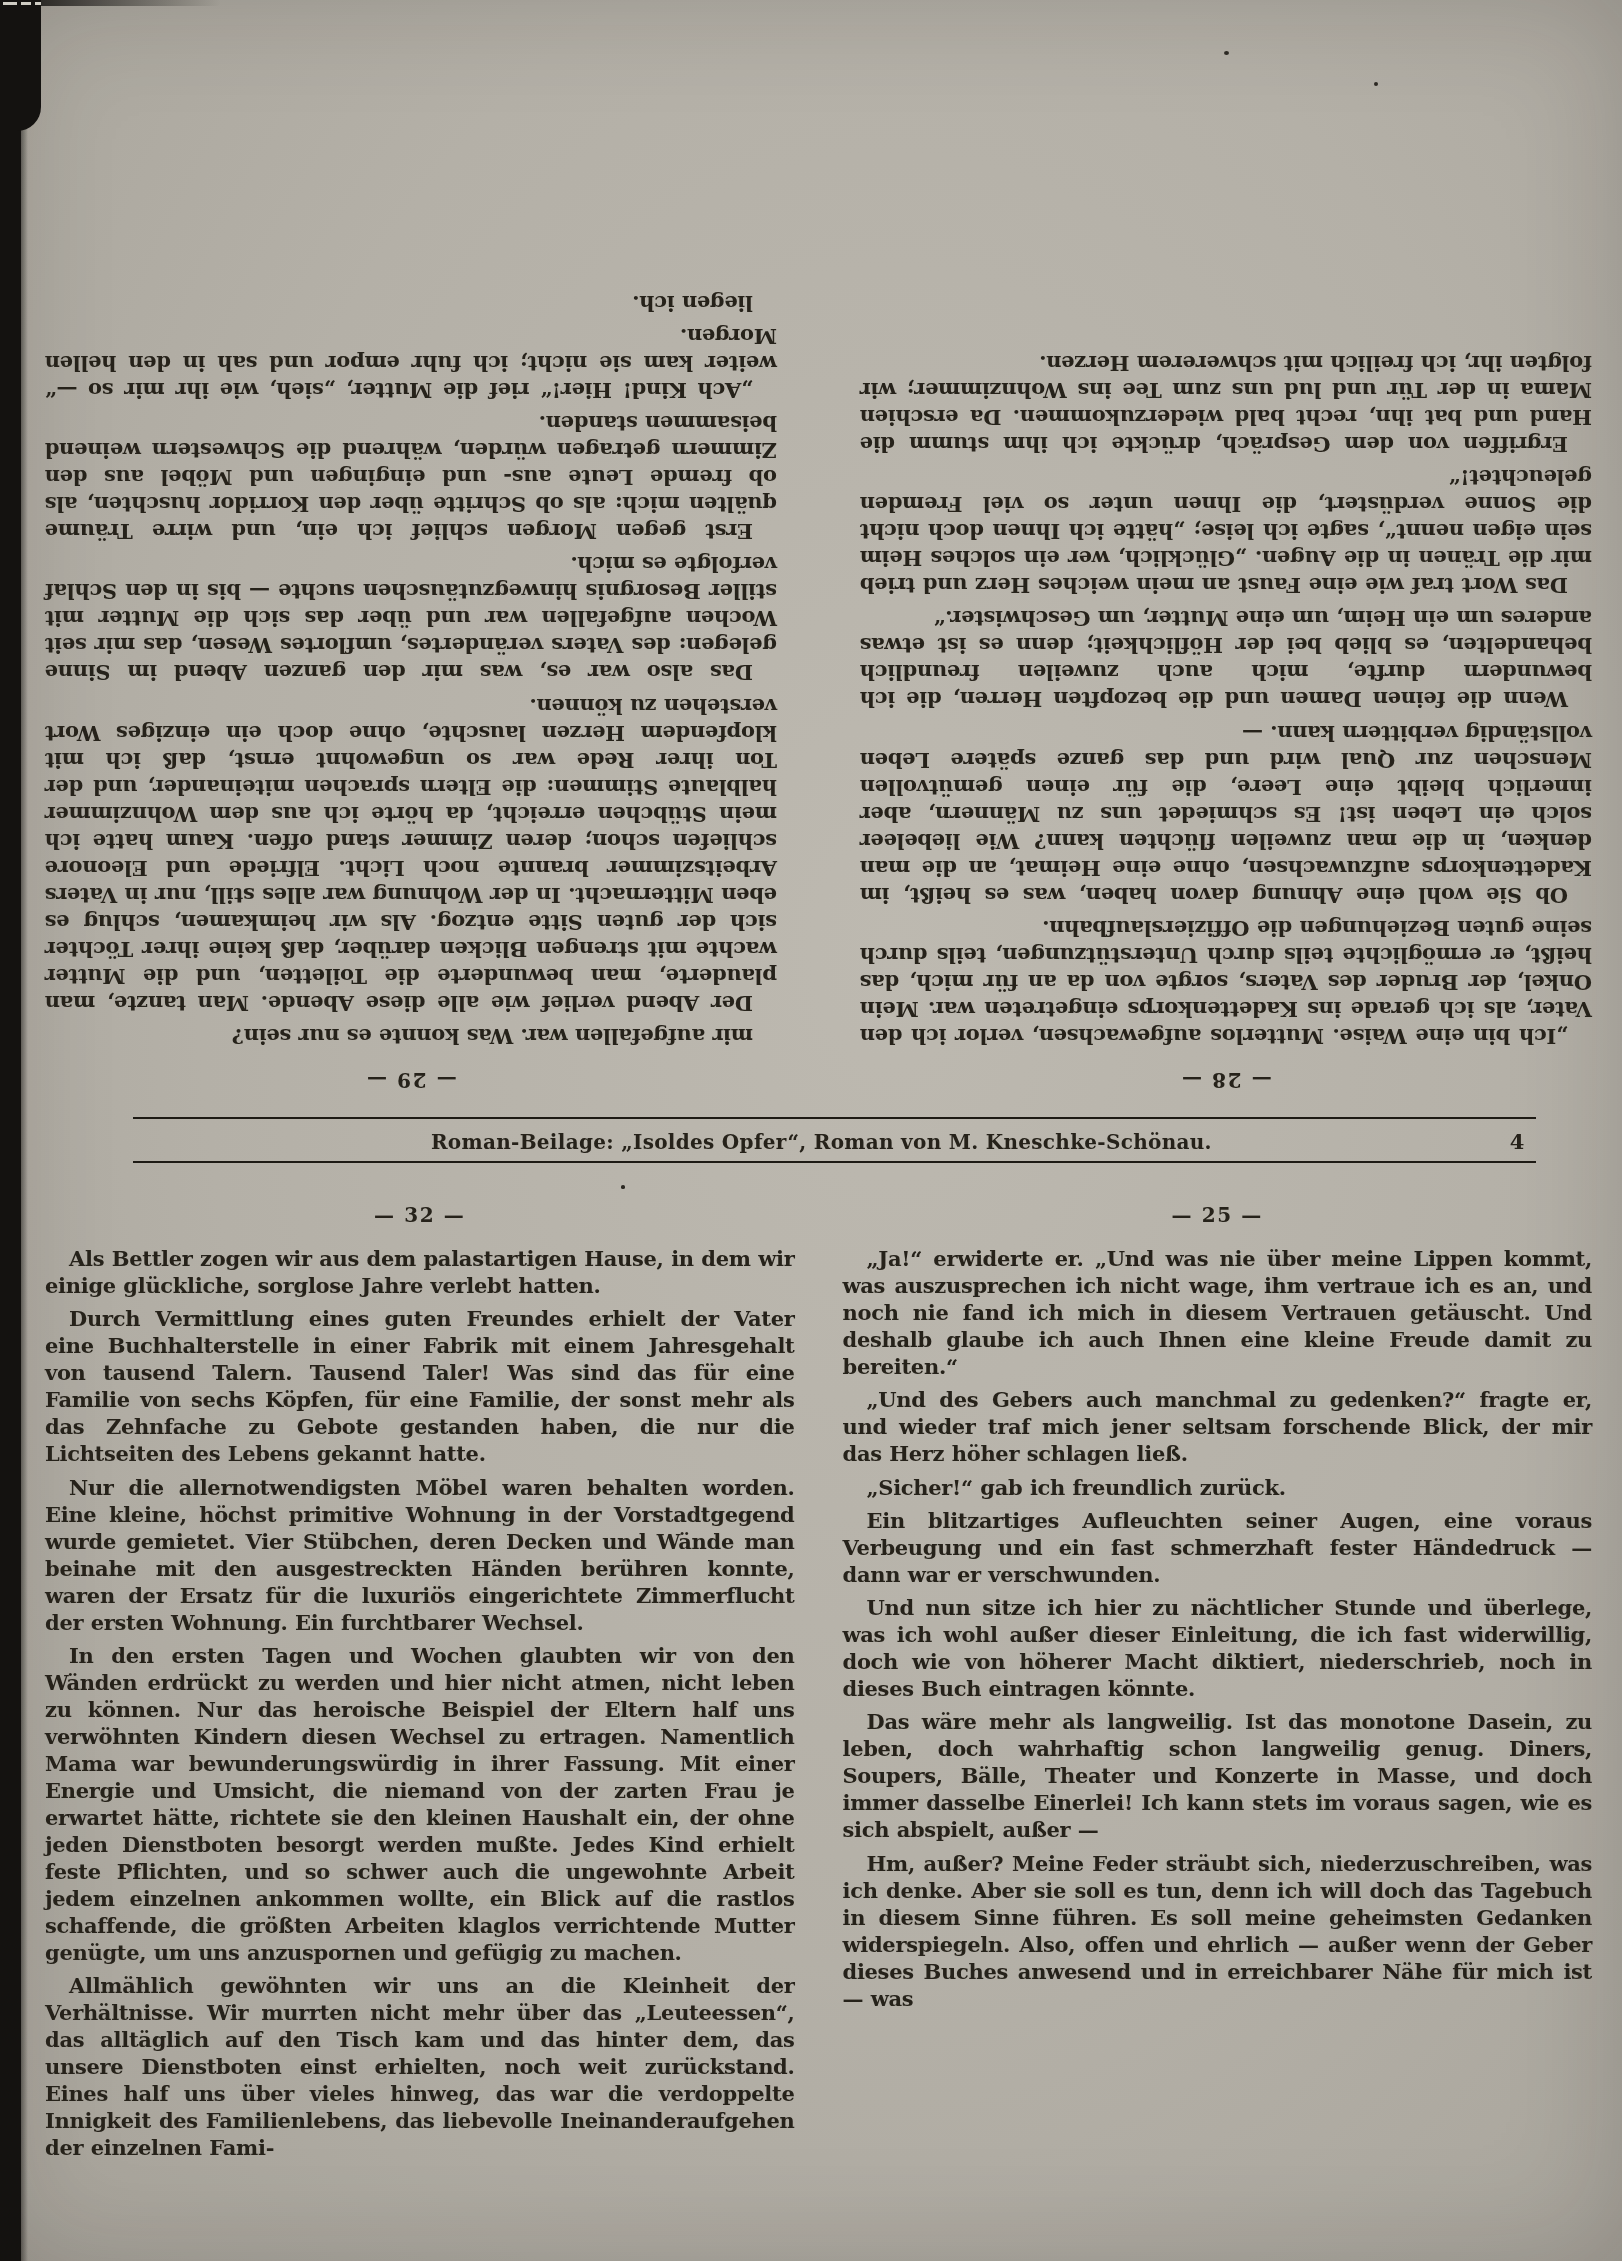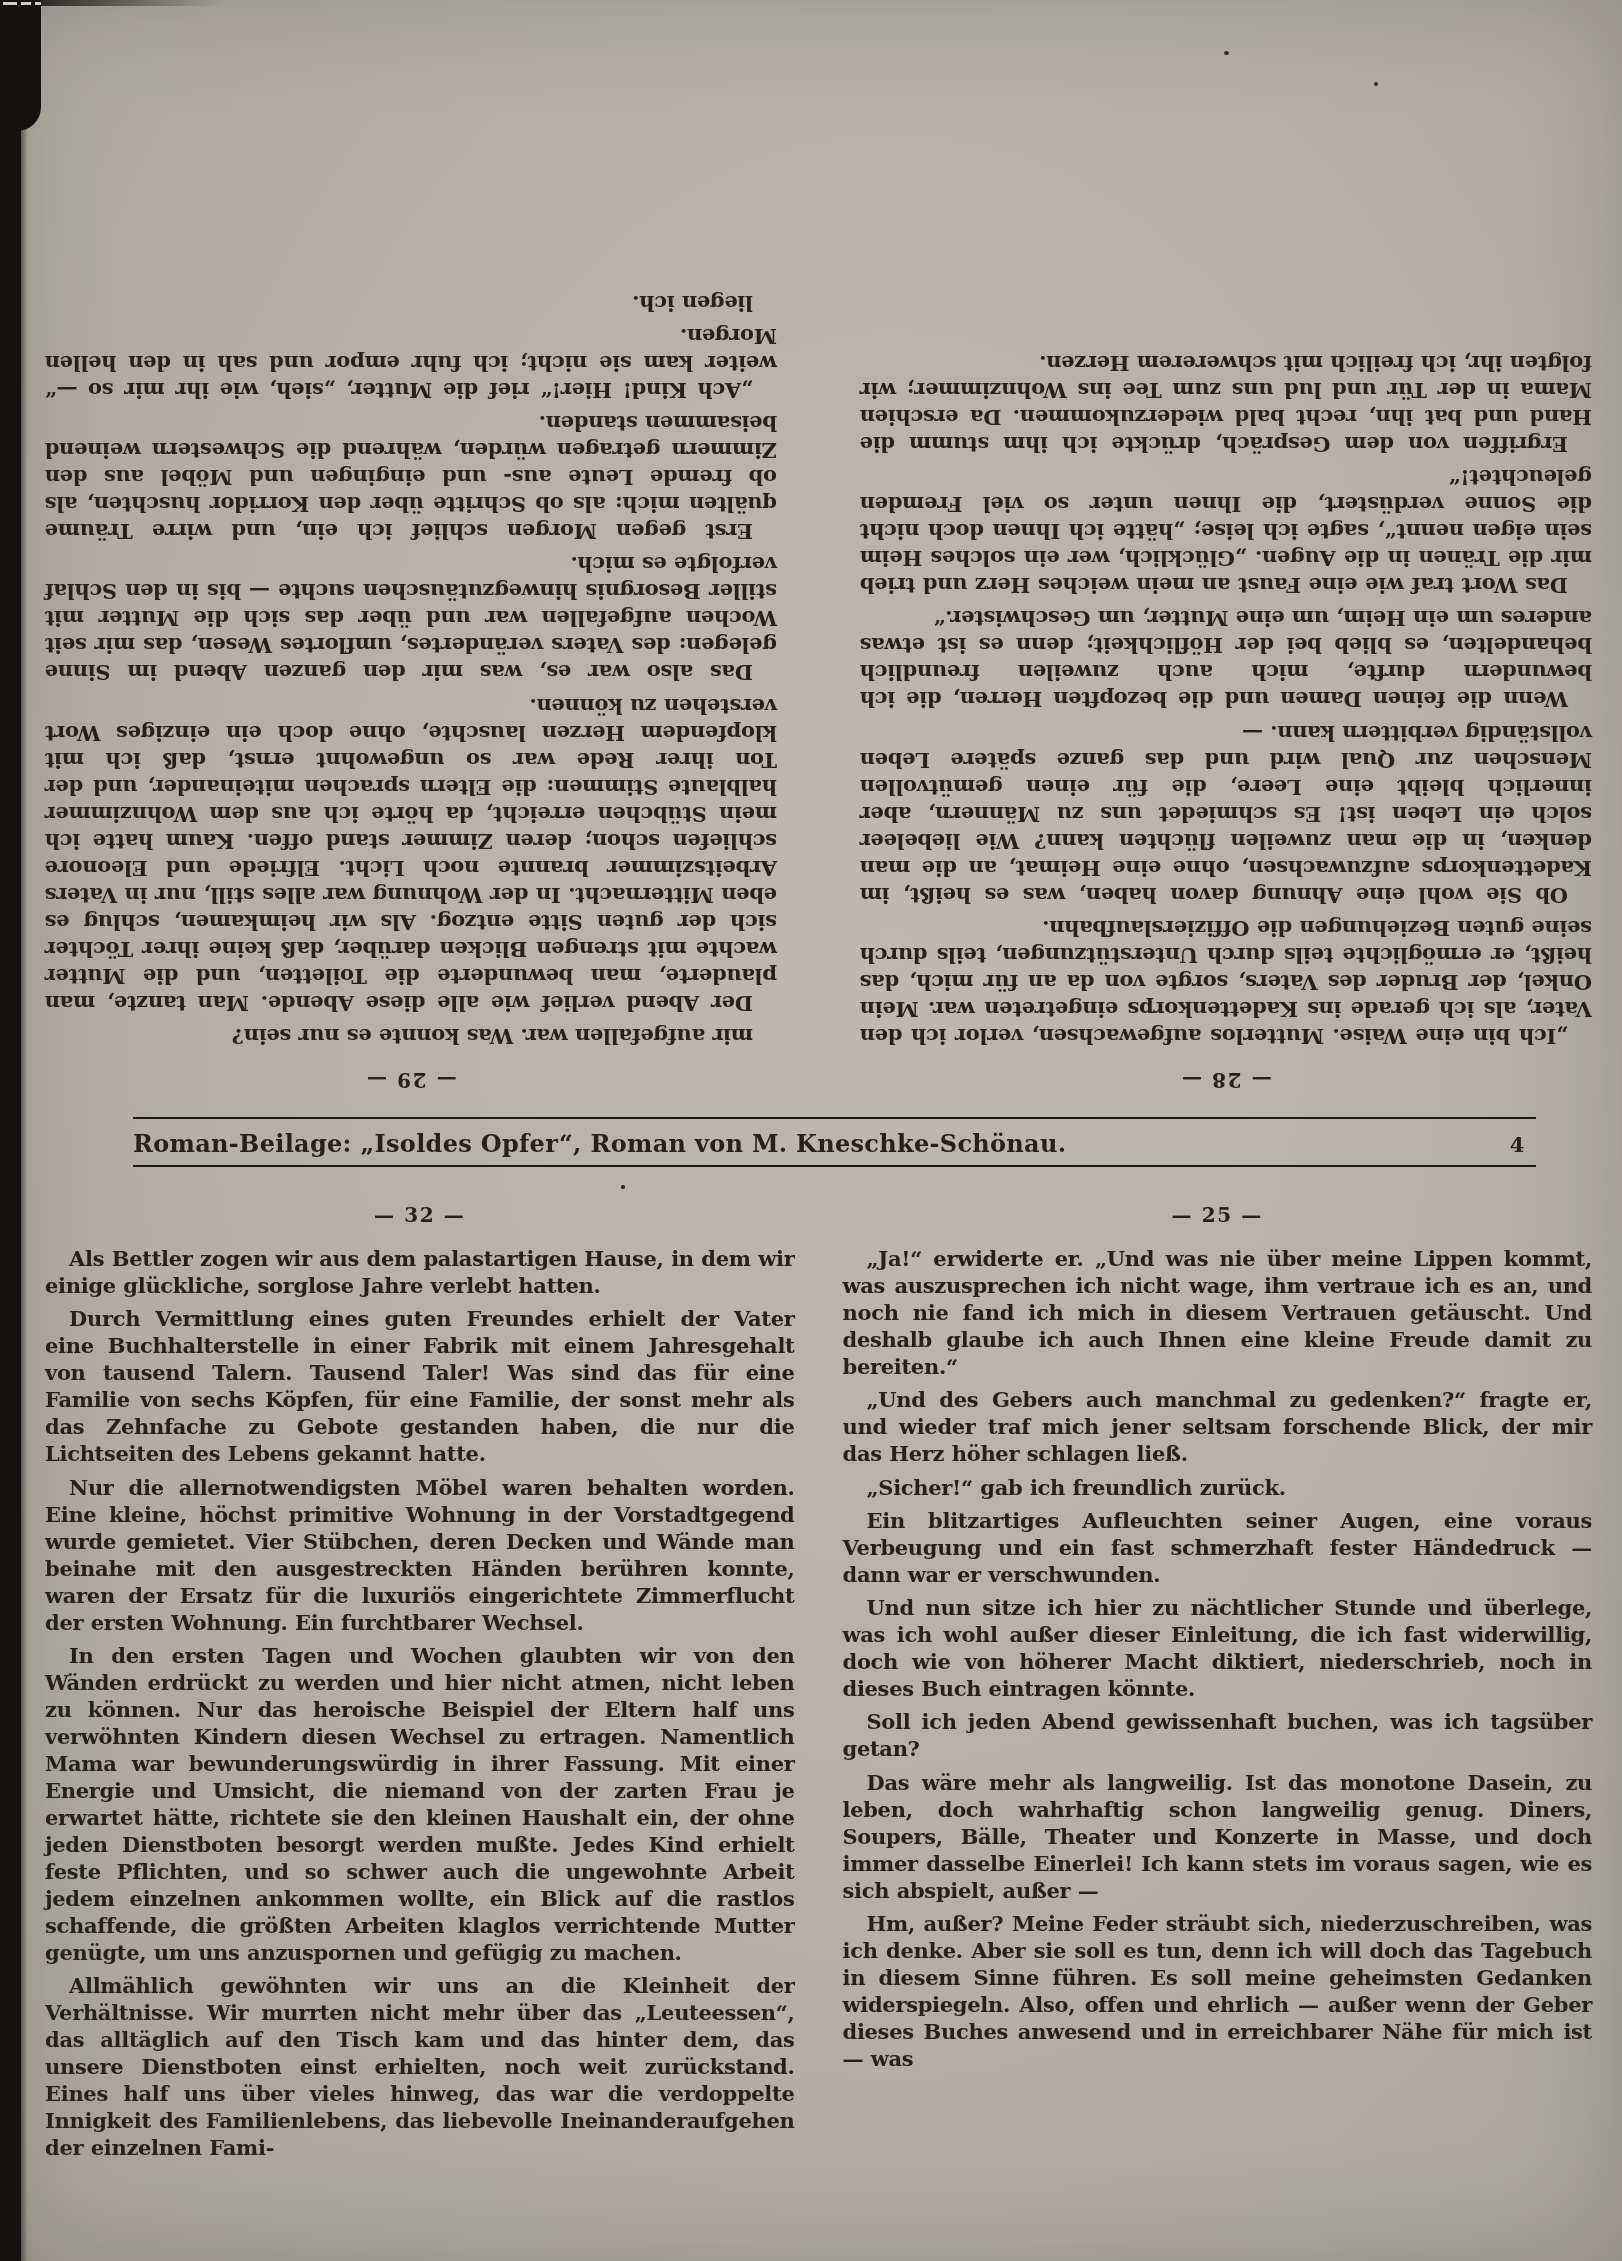--- a/index.html
+++ b/index.html
@@ -54,21 +54,21 @@
   }
 
   
   .masthead{
     position:absolute;left:133px;right:86px;top:1117px;
     border-top:2.6px solid var(--rule,#1d1a14);
     border-bottom:2.1px solid var(--rule,#1d1a14);
     padding:9.5px 0 7.4px 0;
     display:flex;align-items:baseline;
   }
-  .masthead-title{flex:1;font-size:24px;font-weight:bold;letter-spacing:0.3px;}
+  .masthead-title{flex:1;text-align:center;font-size:20px;font-weight:bold;letter-spacing:0.3px;}
   .masthead-num{font-size:21px;font-weight:bold;padding-right:11.6px;}
 </style>
 </head>
 <body>
 
 <div class="sheet">
 
   <div class="scan-strip"></div>
   <div class="scan-strip-soft"></div>
   <div class="scan-corner"></div>
@@ -125,21 +125,20 @@
         </div>
     </div>
     <div class="col">
       <div class="pagenum">— 25 —</div>
       <div class="body-text">
           <p>„Ja!“ erwiderte er. „Und was nie über meine Lippen kommt, was auszusprechen ich nicht wage, ihm vertraue ich es an, und noch nie fand ich mich in diesem Vertrauen getäuscht. Und deshalb glaube ich auch Ihnen eine kleine Freude damit zu bereiten.“</p>
           <p>„Und des Gebers auch manchmal zu gedenken?“ fragte er, und wieder traf mich jener seltsam forschende Blick, der mir das Herz höher schlagen ließ.</p>
           <p>„Sicher!“ gab ich freundlich zurück.</p>
           <p>Ein blitzartiges Aufleuchten seiner Augen, eine voraus Verbeugung und ein fast schmerzhaft fester Händedruck — dann war er verschwunden.</p>
           <p>Und nun sitze ich hier zu nächtlicher Stunde und überlege, was ich wohl außer dieser Einleitung, die ich fast widerwillig, doch wie von höherer Macht diktiert, niederschrieb, noch in dieses Buch eintragen könnte.</p>
-          <p>Soll ich jeden Abend gewissenhaft buchen, was ich tagsüber getan?</p>
           <p>Das wäre mehr als langweilig. Ist das monotone Dasein, zu leben, doch wahrhaftig schon langweilig genug. Diners, Soupers, Bälle, Theater und Konzerte in Masse, und doch immer dasselbe Einerlei! Ich kann stets im voraus sagen, wie es sich abspielt, außer —</p>
           <p>Hm, außer? Meine Feder sträubt sich, niederzuschreiben, was ich denke. Aber sie soll es tun, denn ich will doch das Tagebuch in diesem Sinne führen. Es soll meine geheimsten Gedanken widerspiegeln. Also, offen und ehrlich — außer wenn der Geber dieses Buches anwesend und in erreichbarer Nähe für mich ist — was</p>
         </div>
     </div>
   </div>
 
 </div>
 
 
 </body></html>

